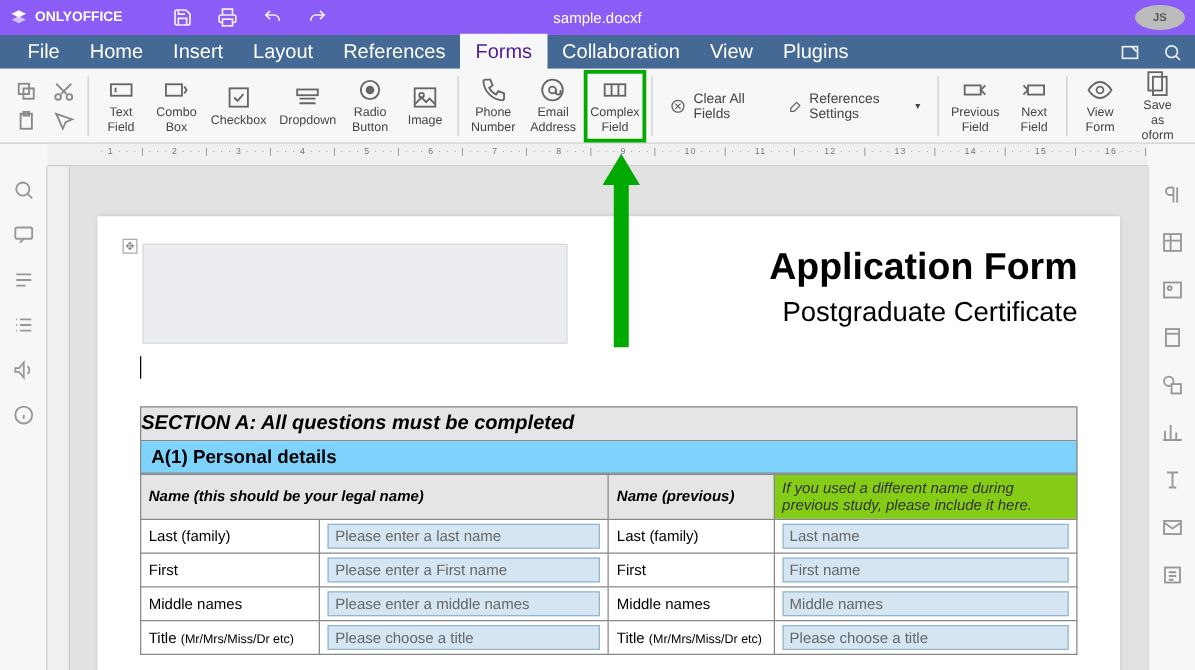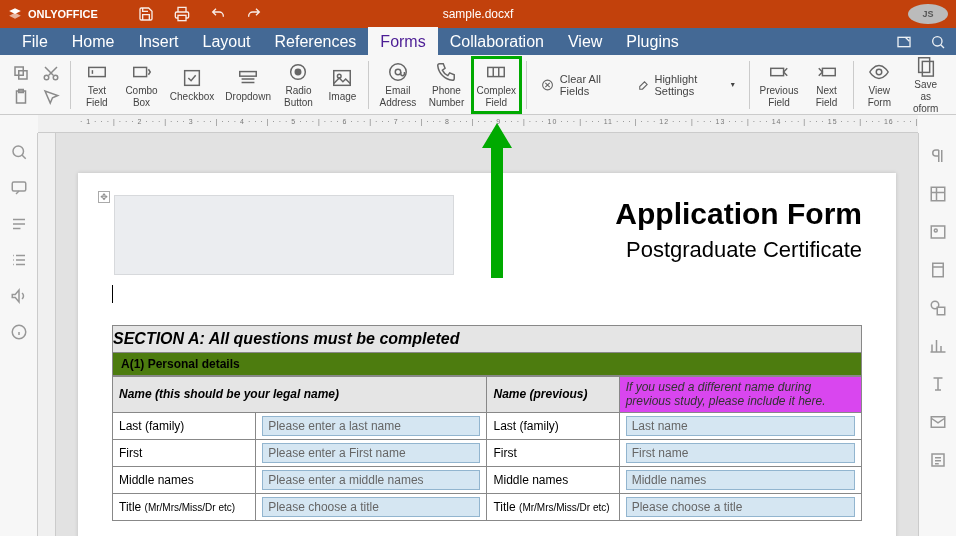--- a/index.html
+++ b/index.html
@@ -1,17 +1,17 @@
 <!DOCTYPE html>
 <html><head>
 <meta charset="utf-8">
 <style>
 *{margin:0;padding:0;box-sizing:border-box;font-family:Arial,Helvetica,sans-serif}
 body{width:956px;height:536px;overflow:hidden;background:#f7f7f7;position:relative}
-.titlebar{height:28px;background:#c2410c;display:flex;align-items:center;color:#fff;font-size:12px;padding:0 8px}
+.titlebar{height:28px;background:#8b5cf6;display:flex;align-items:center;color:#fff;font-size:12px;padding:0 8px}
 .logo{display:flex;align-items:center;gap:6px;font-weight:bold;font-size:11px}
 .logo-icon{width:14px;height:14px;display:inline-block}
 .tb-icons{display:flex;gap:20px;margin-left:40px;align-items:center}
 .tb-icon{width:16px;height:16px;opacity:.9;cursor:pointer}
 .doc-title{position:absolute;left:50%;transform:translateX(-50%);font-size:12px}
 .tb-right{margin-left:auto;display:flex;align-items:center}
 .avatar{width:40px;height:20px;border-radius:50%;background:#bbb;color:#555;font-size:9px;display:flex;align-items:center;justify-content:center;font-weight:bold}
 .menubar{height:27px;background:#446995;display:flex;align-items:center;color:#fff;font-size:16px;padding:0 10px;gap:0}
 .menu-item{padding:6px 12px;cursor:pointer}
 .menu-item.active{background:#f7f7f7;color:#4c1d95}
@@ -33,21 +33,21 @@
 .canvas-area{flex:1;background:#e2e2e2;overflow:hidden;position:relative;display:flex}
 .vruler{width:18px;background:#f0f0f0;border-right:1px solid #cbcbcb}
 .page-wrap{flex:1;padding:40px 22px 0 22px;overflow:hidden}
 .page{background:#fff;width:100%;min-height:600px;box-shadow:0 0 4px rgba(0,0,0,.15);padding:22px 34px;position:relative}
 .anchor{position:absolute;left:20px;top:18px;width:12px;height:12px;border:1px solid #aaa;display:flex;align-items:center;justify-content:center;font-size:9px;color:#888}
 .graybox{width:340px;height:80px;background:#ebedf0;border:1px solid #d7d9dc;margin-left:2px}
 .heading{text-align:right;font-weight:bold;font-size:30px;font-family:Arial;margin-top:-78px}
 .subheading{text-align:right;font-size:22px;margin-top:6px}
 .cursor{display:inline-block;width:1px;height:18px;background:#000;vertical-align:middle;margin-top:22px}
 .section-bar{margin-top:22px;border:1px solid #888;background:#e5e5e5;font-weight:bold;font-style:italic;font-size:16px;padding:4px 0}
-.subsection{border:1px solid #888;border-top:none;background:#4d7c0f;font-weight:bold;font-size:12px;padding:4px 8px}
+.subsection{border:1px solid #888;border-top:none;background:#7dd3fc;font-weight:bold;font-size:15px;padding:4px 8px}
 .form-table{width:100%;border-collapse:collapse}
 .form-table td{border:1px solid #888;padding:3px 6px;font-size:12px;vertical-align:middle}
 .col-label{font-style:italic;font-weight:bold;background:#e5e5e5;font-size:13px}
 .note{font-style:italic;font-size:10px;color:#333;line-height:1.2}
 .field{background:#d5e6f2;border:1px solid #92b5cf;color:#666;padding:2px 5px;font-size:12px;width:100%;display:inline-block}
 .small{font-size:10px}
 .arrow{position:absolute;left:482px;top:123px;width:30px;height:155px;pointer-events:none;z-index:50}
 svg{display:block}
 </style>
 </head>
@@ -188,53 +188,53 @@
       <svg viewBox="0 0 24 24" fill="none" stroke="#666" stroke-width="1.6">
         <rect x="3" y="4" width="18" height="16"></rect>
         <circle cx="9" cy="10" r="2"></circle>
         <path d="M3 18l6-6 4 4 3-3 5 5"></path>
       </svg>
       <span>Image</span>
     </div>
   <div class="tb-sep"></div>
   <div class="tb-btn">
       <svg viewBox="0 0 24 24" fill="none" stroke="#666" stroke-width="1.6">
+        <path d="M5 3h4l2 5-3 2a12 12 0 006 6l2-3 5 2v4a2 2 0 01-2 2A18 18 0 013 5a2 2 0 012-2z"></path>
+      </svg>
+      <span>Phone<br>Number</span>
+    </div>
+  <div class="tb-btn">
+      <svg viewBox="0 0 24 24" fill="none" stroke="#666" stroke-width="1.6">
         <circle cx="12" cy="12" r="9"></circle>
         <circle cx="12" cy="12" r="3"></circle>
         <path d="M15 12v2a2 2 0 004 0v-2"></path>
       </svg>
       <span>Email<br>Address</span>
     </div>
-  <div class="tb-btn">
-      <svg viewBox="0 0 24 24" fill="none" stroke="#666" stroke-width="1.6">
-        <path d="M5 3h4l2 5-3 2a12 12 0 006 6l2-3 5 2v4a2 2 0 01-2 2A18 18 0 013 5a2 2 0 012-2z"></path>
-      </svg>
-      <span>Phone<br>Number</span>
-    </div>
   <div class="tb-btn highlighted">
       <svg viewBox="0 0 24 24" fill="none" stroke="#666" stroke-width="1.6">
         <rect x="3" y="7" width="18" height="10"></rect>
         <path d="M9 7v10M15 7v10"></path>
       </svg>
       <span>Complex<br>Field</span>
     </div>
   <div class="tb-sep"></div>
   <div style="display:flex;flex-direction:row;gap:4px;padding:0 4px">
     <div class="tb-text-btn">
         <svg viewBox="0 0 24 24" fill="none" stroke="#666" stroke-width="2">
           <circle cx="12" cy="12" r="9"></circle>
           <path d="M8 8l8 8M16 8l-8 8"></path>
         </svg>
         <span>Clear All Fields</span>
       </div>
     <div class="tb-text-btn">
         <svg viewBox="0 0 24 24" fill="none" stroke="#666" stroke-width="2">
           <path d="M12 20l9-9-5-5-9 9v5h5z"></path>
         </svg>
-        <span>Highlight Settings</span>
+        <span>References Settings</span>
         <span style="font-size:8px;margin-left:2px">▾</span>
       </div>
   </div>
   <div class="tb-sep"></div>
   <div class="tb-btn">
       <svg viewBox="0 0 24 24" fill="none" stroke="#666" stroke-width="1.6">
         <rect x="3" y="8" width="14" height="8"></rect>
         <path d="M21 8l-4 4 4 4"></path>
       </svg>
       <span>Previous<br>Field</span>
@@ -317,21 +317,21 @@
         <div class="heading">Application Form</div>
         <div class="subheading">Postgraduate Certificate</div>
         <span class="cursor"></span>
         <div class="section-bar">SECTION A: All questions must be completed</div>
         <div class="subsection">A(1) Personal details</div>
         <table class="form-table">
           <tbody>
               <tr>
             <td class="col-label" colspan="2">Name (this should be your legal name)</td>
             <td class="col-label" style="width:120px">Name (previous)</td>
-            <td class="note" style="background:#d946ef;width:220px">If you used a different name during previous study, please include it here.</td>
+            <td class="note" style="background:#84cc16;width:220px">If you used a different name during previous study, please include it here.</td>
           </tr>
           <tr>
             <td style="width:130px">Last (family)</td>
             <td style="width:210px"><span class="field">Please enter a last name</span></td>
             <td>Last (family)</td>
             <td><span class="field">Last name</span></td>
           </tr>
           <tr>
             <td>First</td>
             <td><span class="field">Please enter a First name</span></td>

